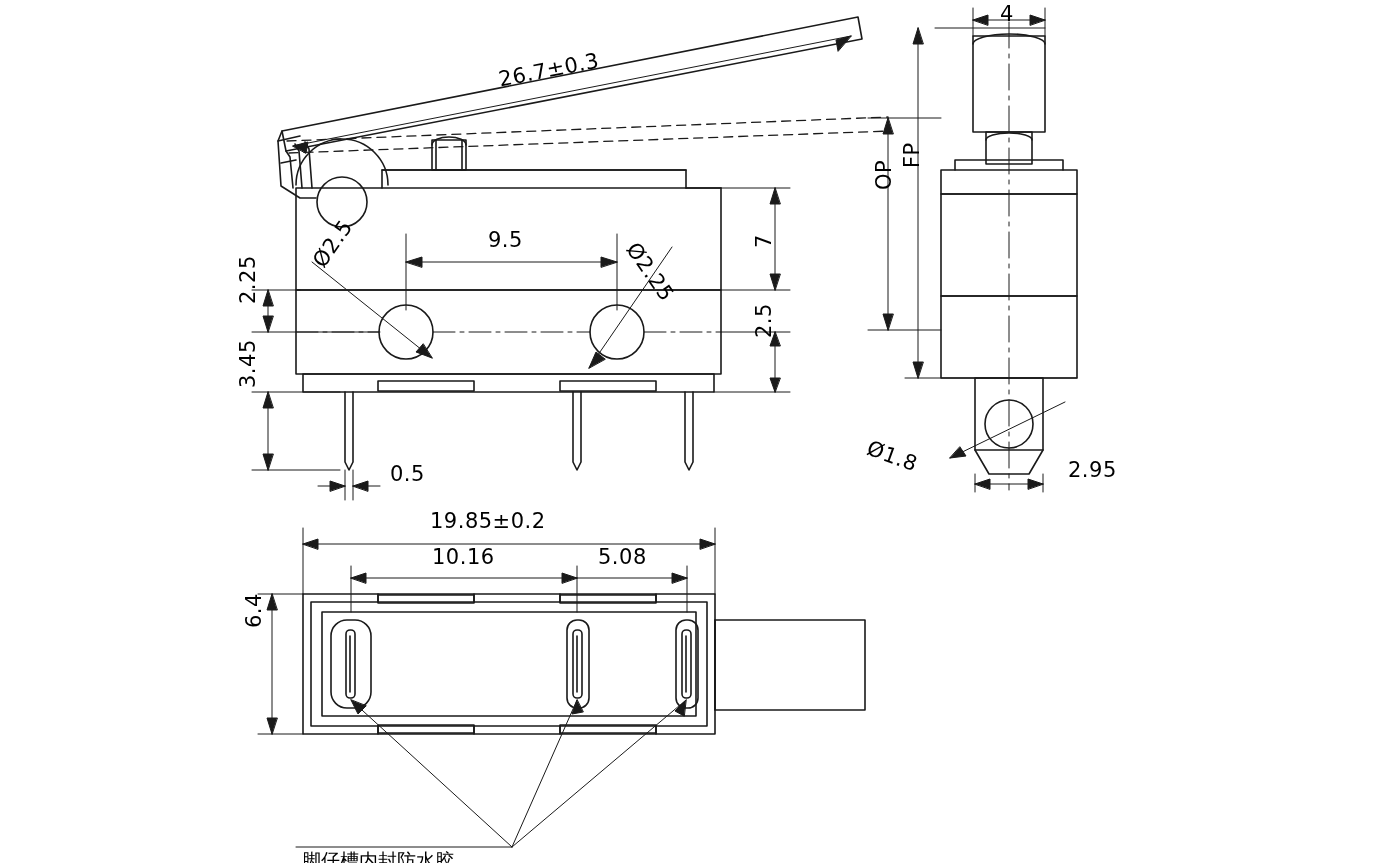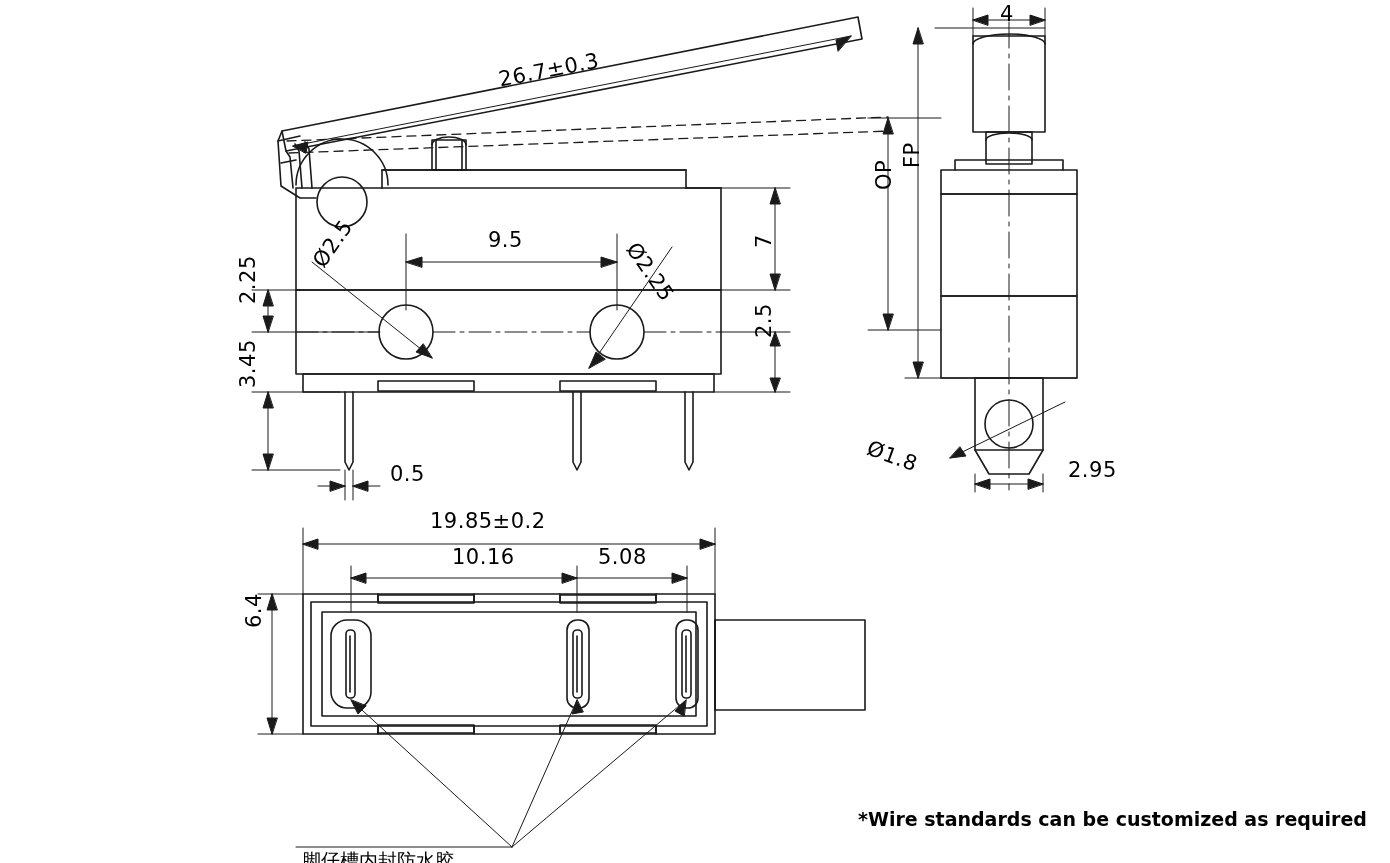--- a/index.html
+++ b/index.html
@@ -335,23 +335,22 @@
   <div class="dimlabel" style="left:900px; top:168px; transform:rotate(-90deg); transform-origin:left top;">FP</div>
 
   <div class="dimlabel" style="left:872px; top:190px; transform:rotate(-90deg); transform-origin:left top;">OP</div>
 
   <div class="dimlabel" style="left:872px; top:436px; transform:rotate(20deg); transform-origin:left top;">Ø1.8</div>
 
   <div class="dimlabel" style="left:1068px; top:458px;text-align:center;">2.95</div>
 
   <div class="dimlabel" style="left:430px; top:509px;">19.85±0.2</div>
 
-  <div class="dimlabel" style="left:452px; top:545px;">10.16</div>
+  <div class="dimlabel" style="left:432px; top:545px;">10.16</div>
 
   <div class="dimlabel" style="left:598px; top:545px;text-align:center;">5.08</div>
 
   <div class="dimlabel" style="left:242px; top:628px; transform:rotate(-90deg); transform-origin:left top;">6.4</div>
 
   <div class="note-cn" style="left:302px; top:812px;margin-top:36px;">脚仔槽内封防水胶</div>
 
-  <div class="note-en" style="left:858px; top:808px;">*Wire standards can be customized as required</div>
 
 </div>
 
 </body></html>

